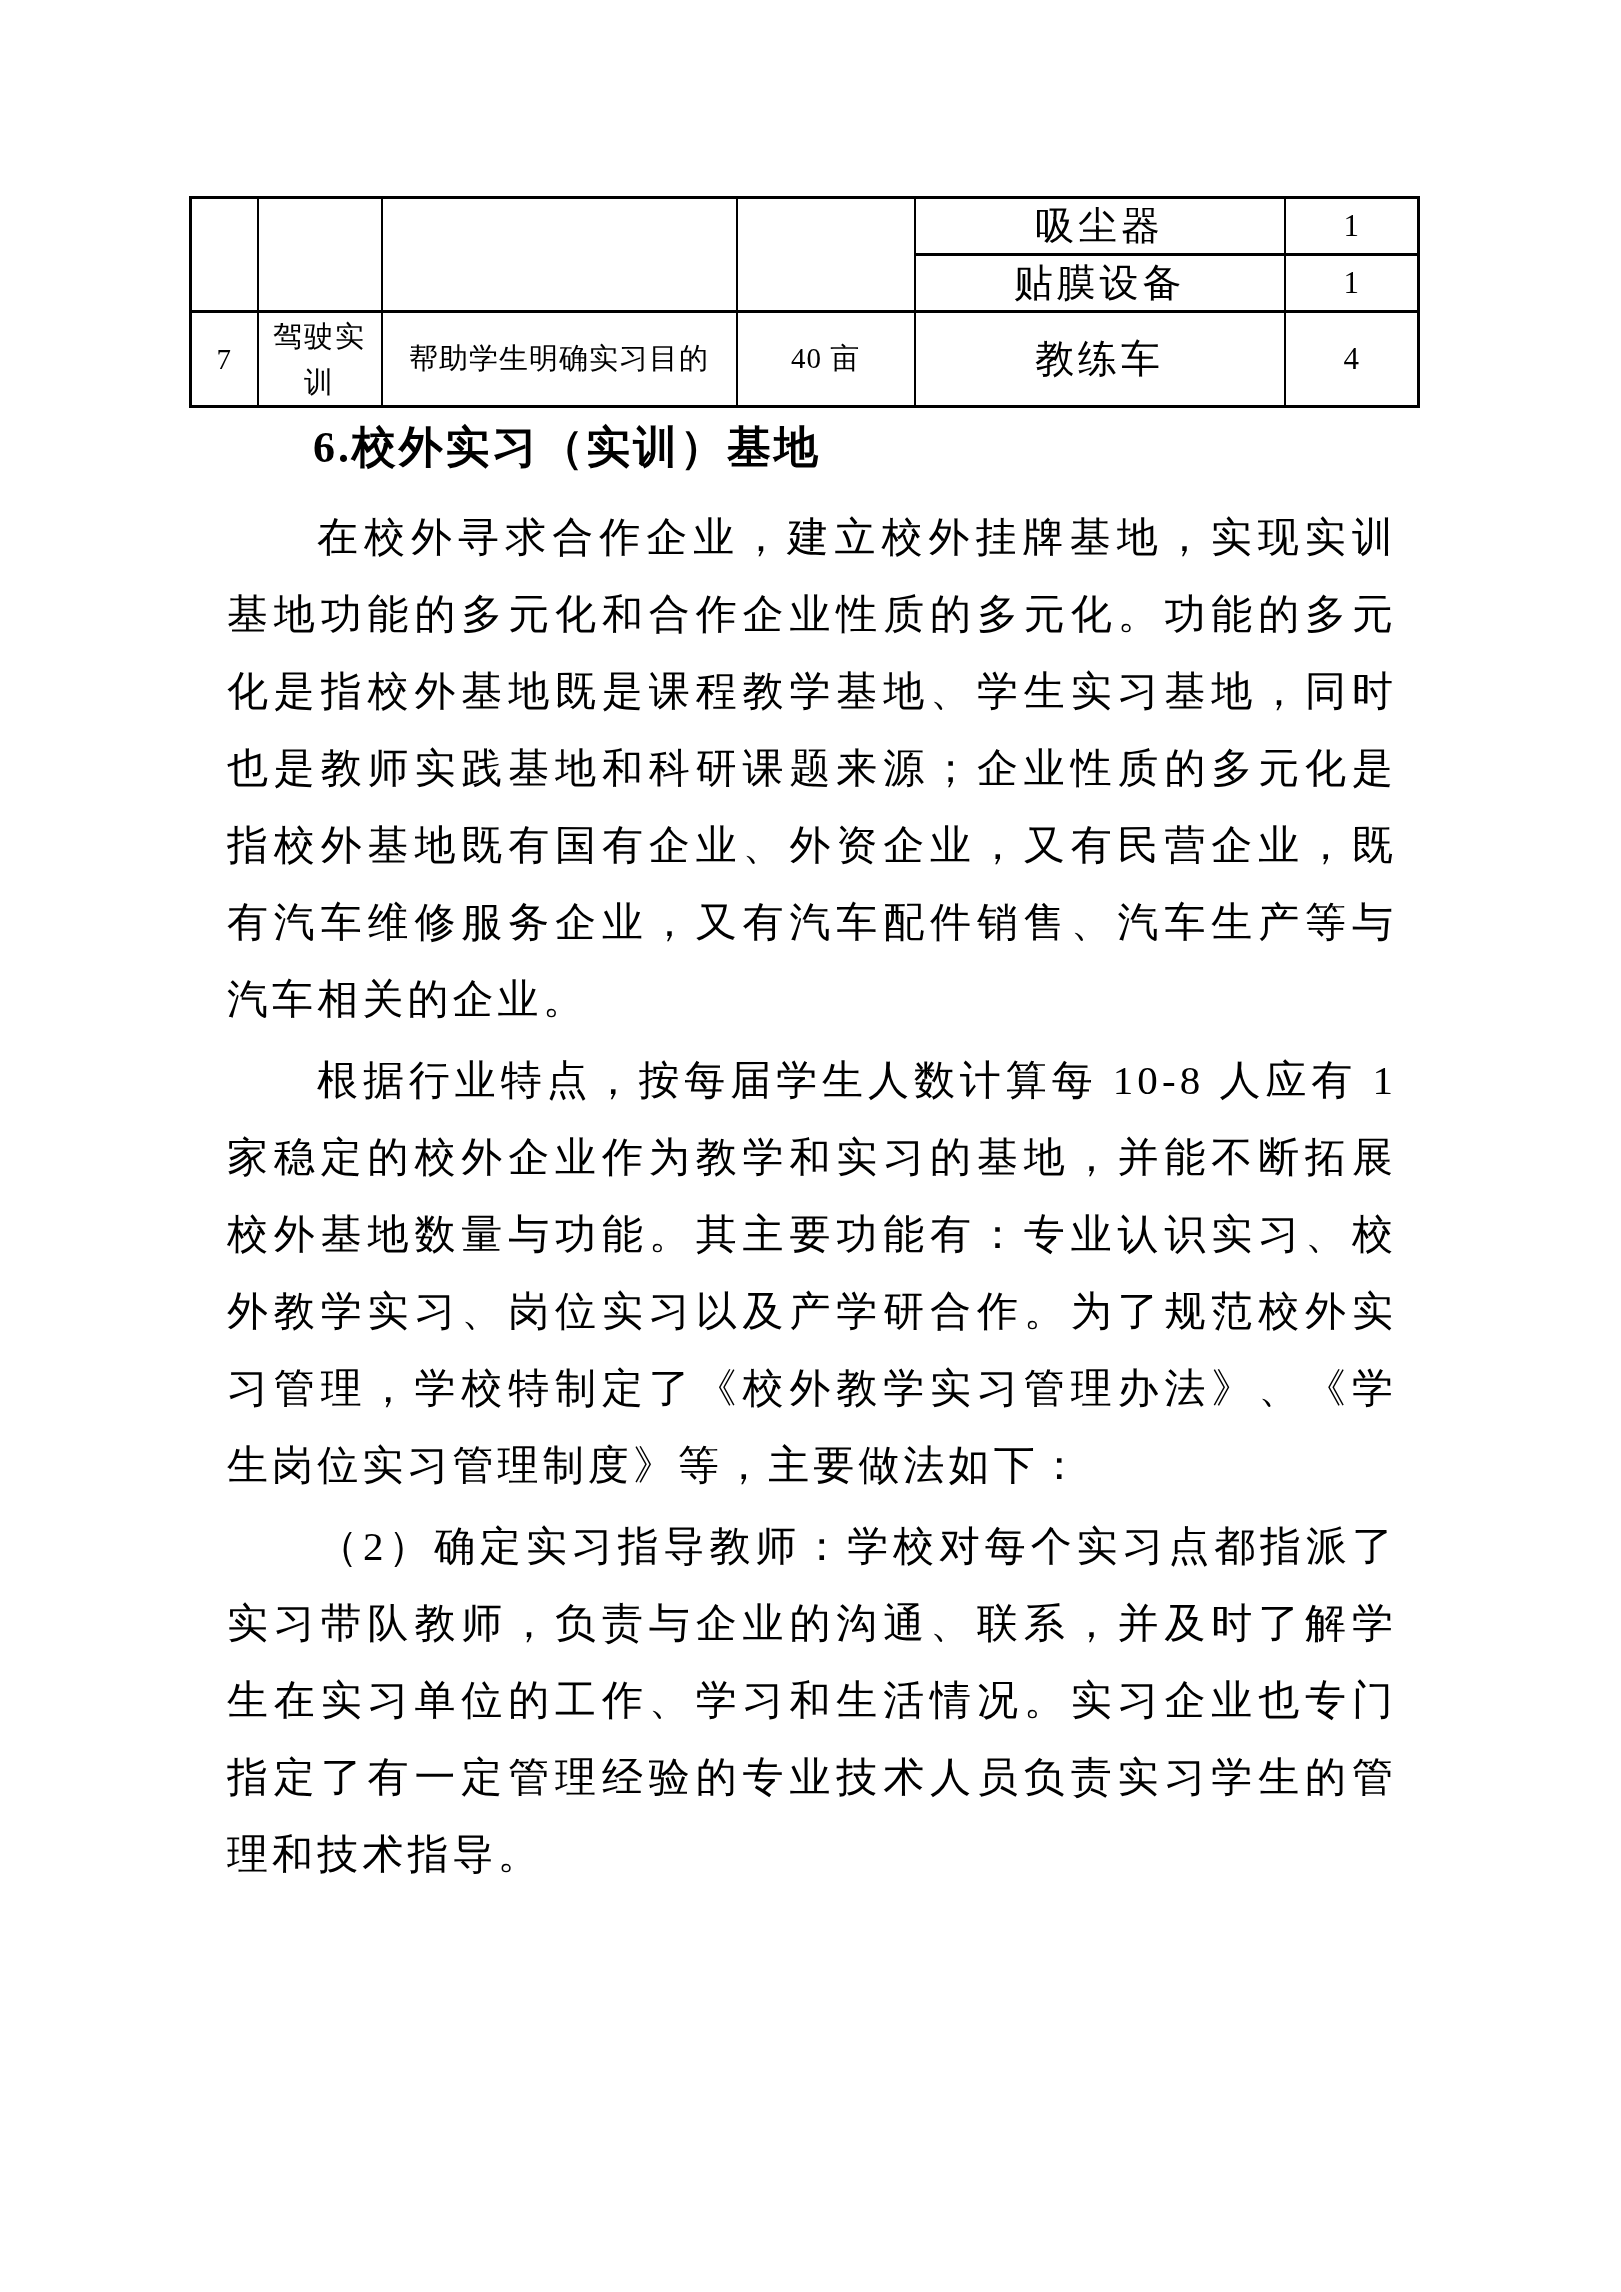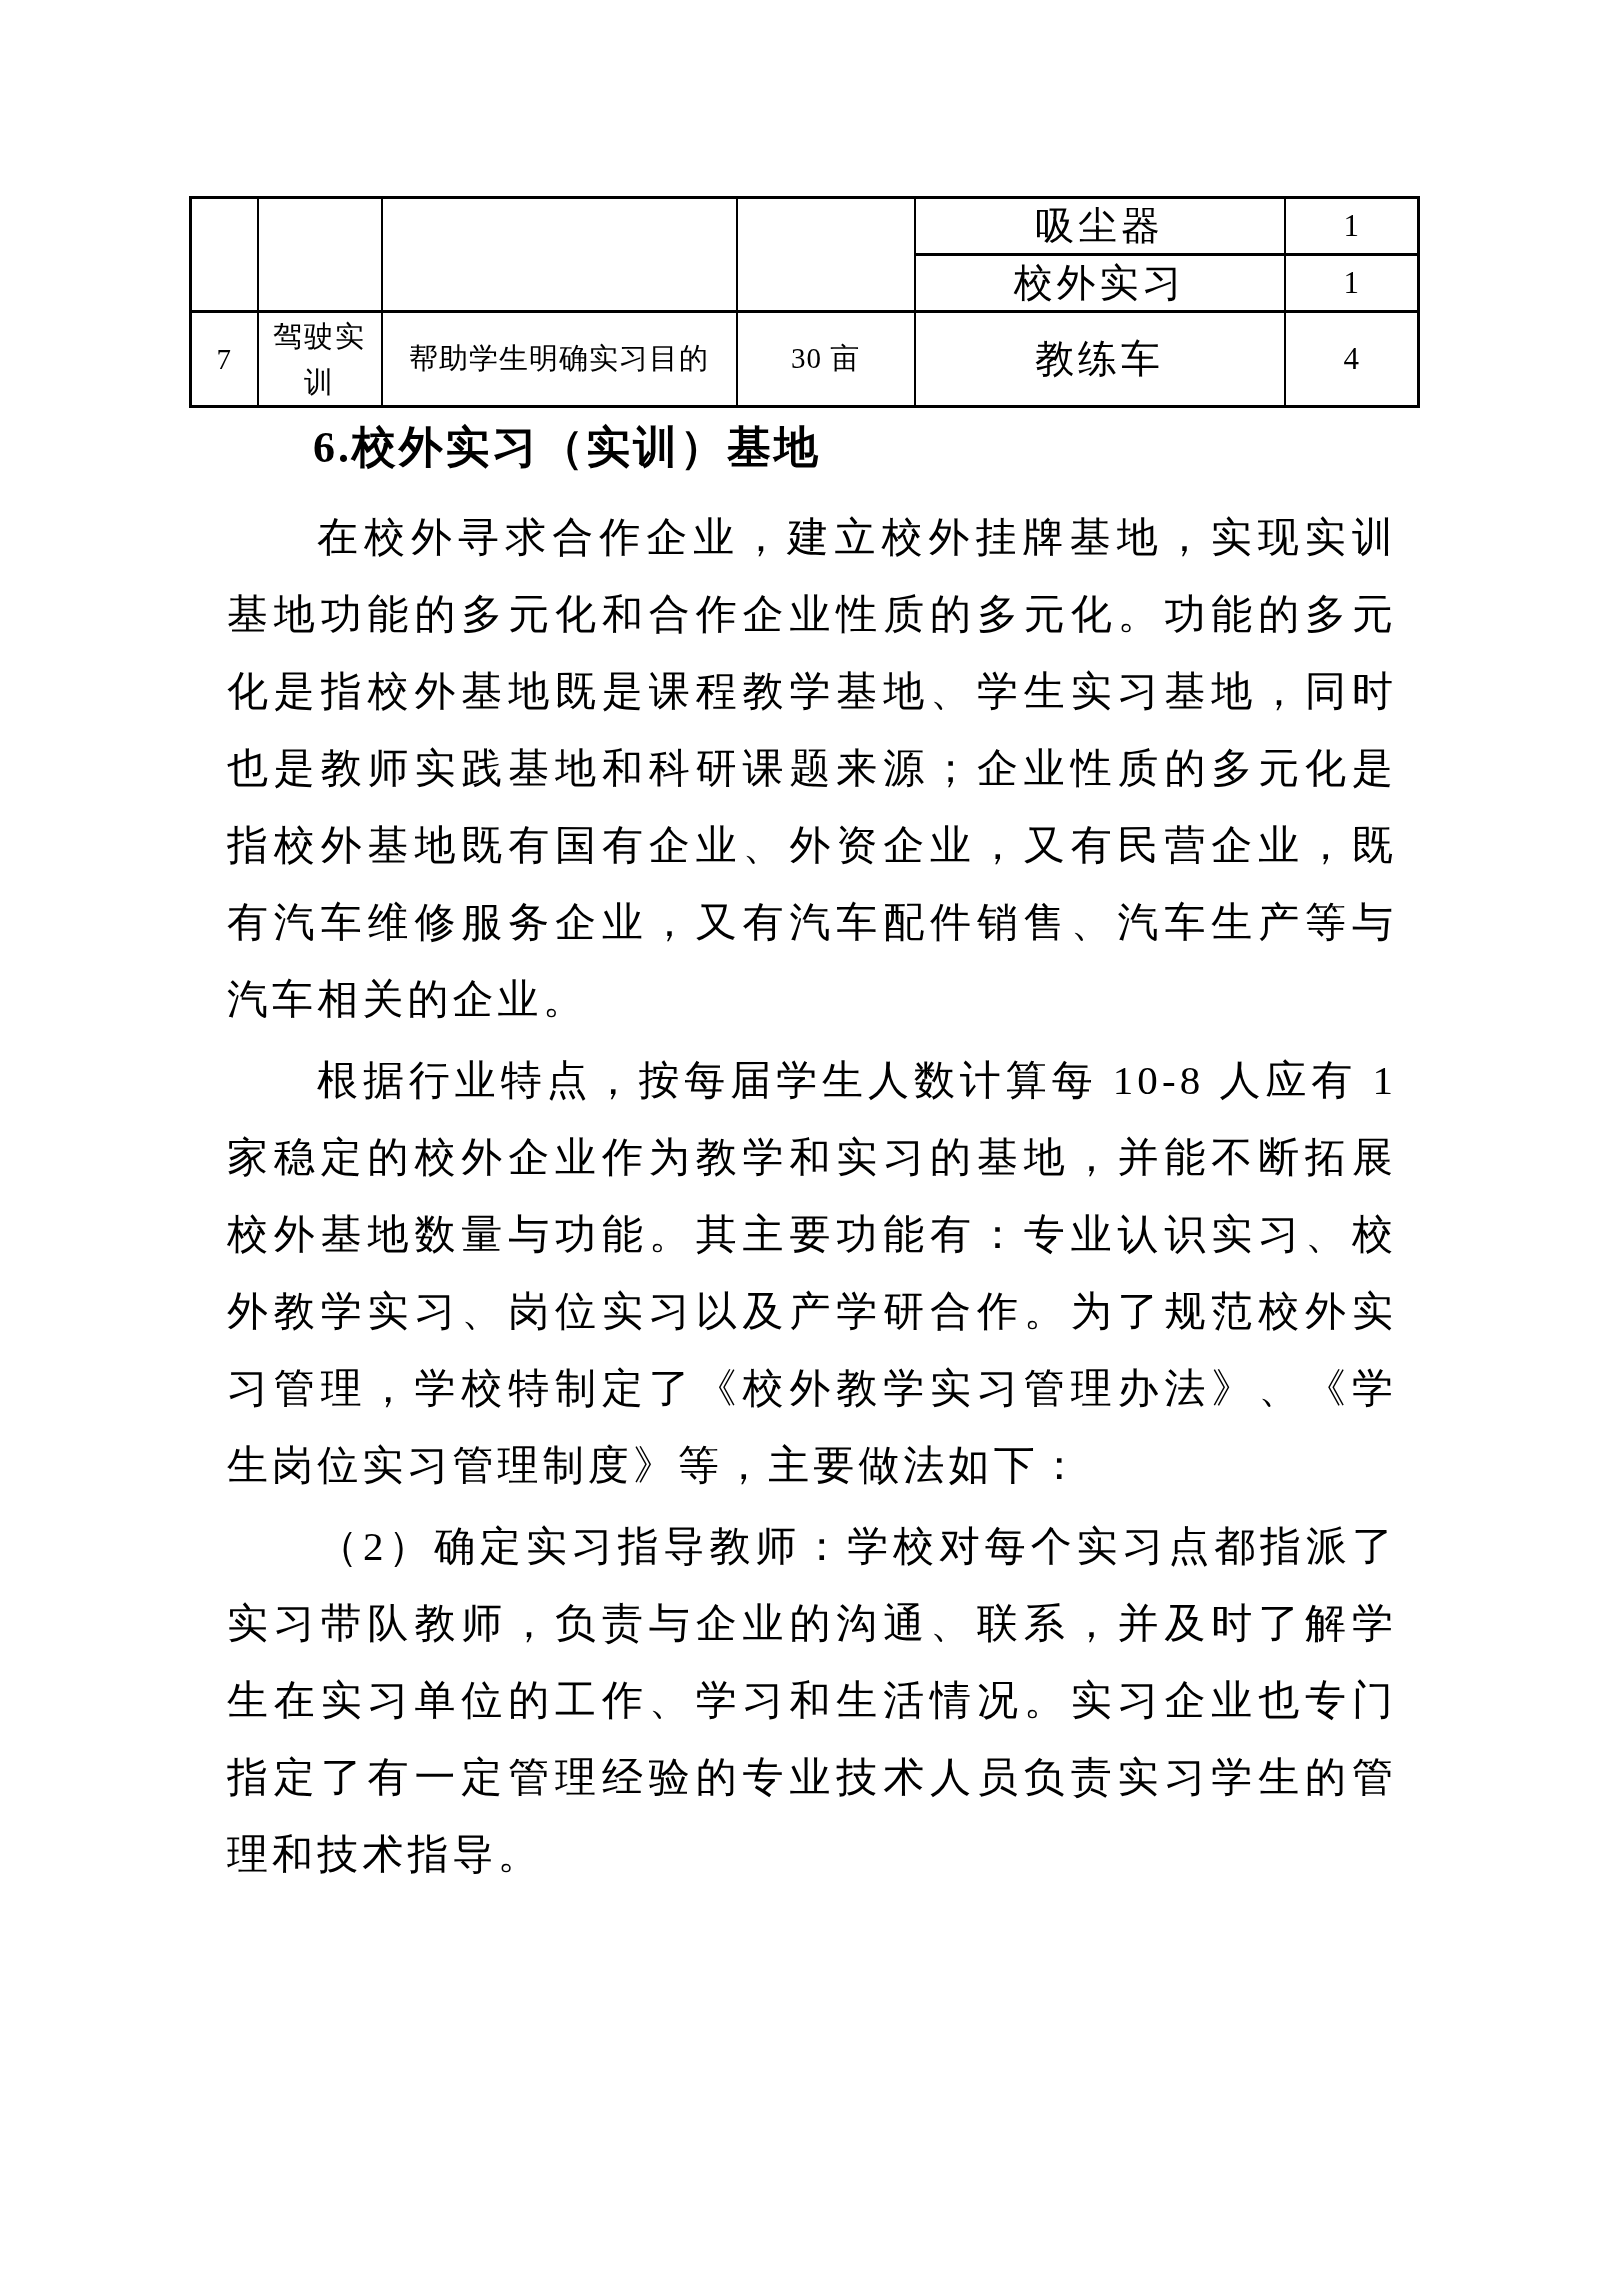--- a/index.html
+++ b/index.html
@@ -103,28 +103,28 @@
     <tbody>
         <tr class="row-a">
       <td rowspan="2" class="small"></td>
       <td rowspan="2" class="small vthick"></td>
       <td rowspan="2" class="small"></td>
       <td rowspan="2" class="small"></td>
       <td class="namec vthick">吸尘器</td>
       <td class="qtyc vthick">1</td>
     </tr>
     <tr class="row-b">
-      <td class="namec vthick">校外实习</td>
+      <td class="namec vthick">贴膜设备</td>
       <td class="qtyc vthick">1</td>
     </tr>
     <tr class="row-c">
       <td class="small">7</td>
       <td class="small vthick"><span class="wrapbox">驾驶实训</span></td>
       <td class="small func">帮助学生明确实习目的</td>
-      <td class="small">30 亩</td>
+      <td class="small">40 亩</td>
       <td class="namec vthick">教练车</td>
       <td class="qtyc vthick">4</td>
     </tr>
   </tbody>
     </table>
 
   <div class="heading">6.校外实习（实训）基地</div>
 
   <div class="bodytext">
     <p>在校外寻求合作企业，建立校外挂牌基地，实现实训基地功能的多元化和合作企业性质的多元化。功能的多元化是指校外基地既是课程教学基地、学生实习基地，同时也是教师实践基地和科研课题来源；企业性质的多元化是指校外基地既有国有企业、外资企业，又有民营企业，既有汽车维修服务企业，又有汽车配件销售、汽车生产等与汽车相关的企业。</p>

